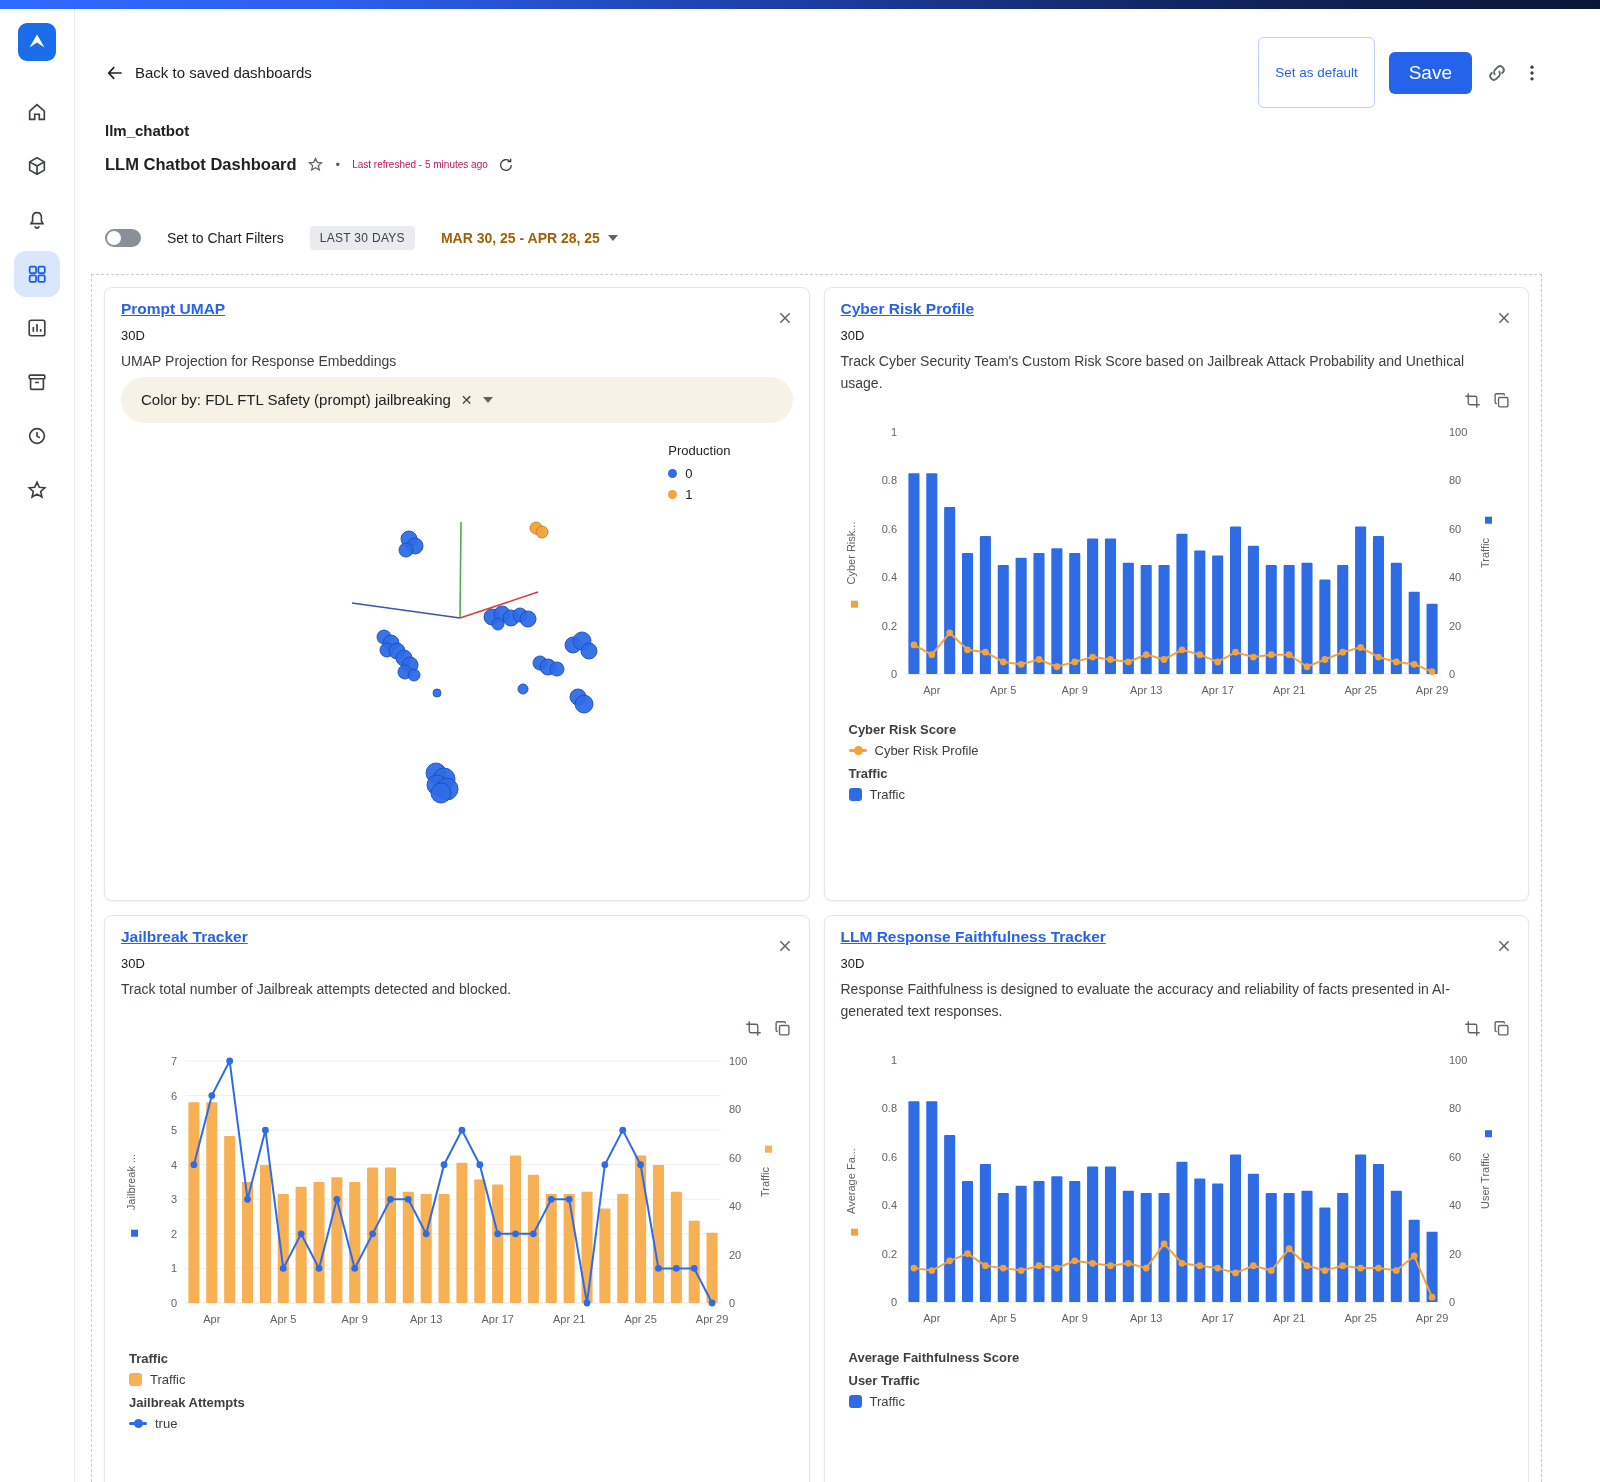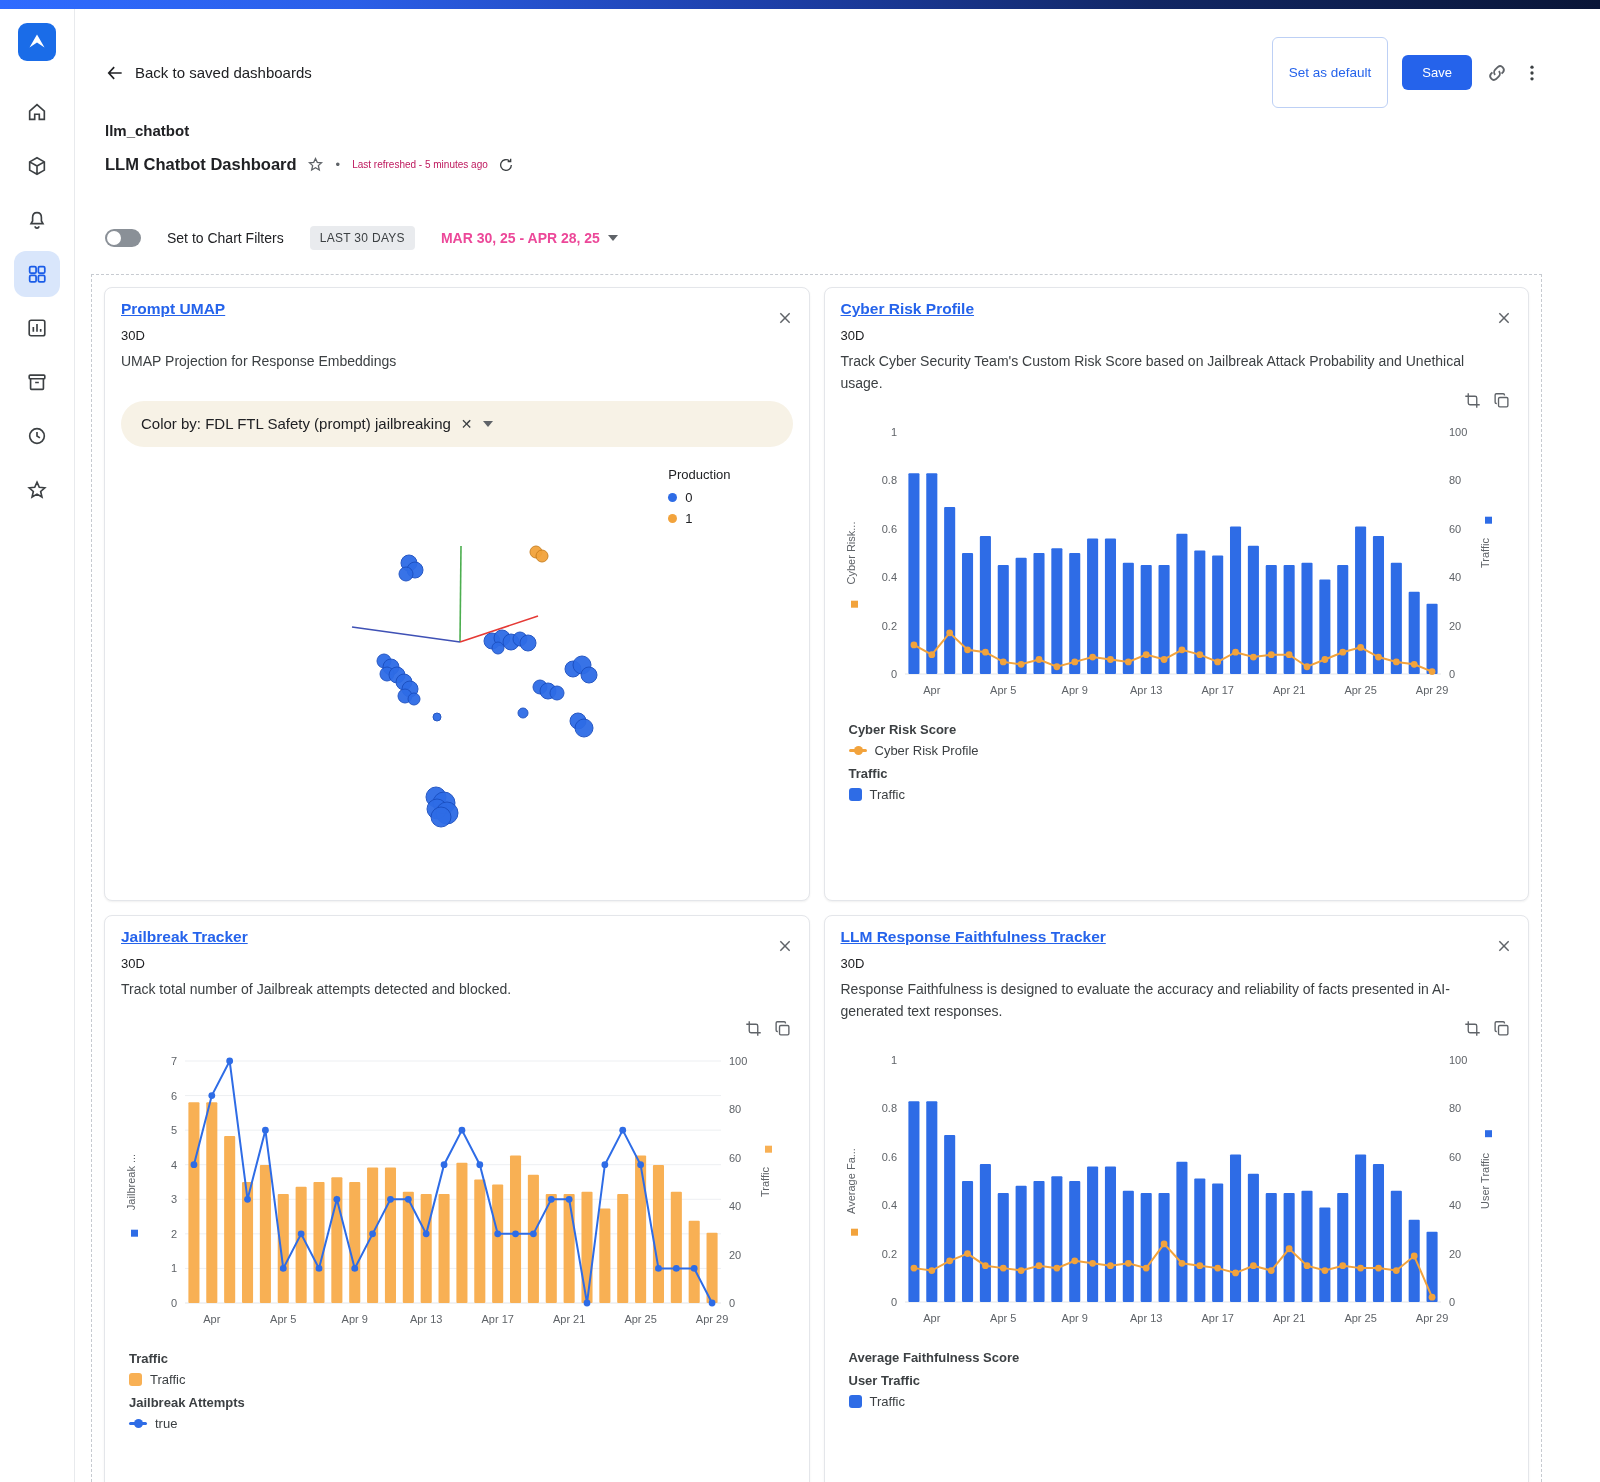--- a/index.html
+++ b/index.html
@@ -21,37 +21,37 @@
   .nav-item.active { background:#d9e6fb; }
   .nav-item.active svg { stroke:#1a5ce8; }
 
   
   .main { position:absolute; left:75px; top:9px; right:0; bottom:0; padding:0 58px 0 16px; }
   .hdr-row1 { display:flex; align-items:center; justify-content:space-between; margin:28px 0 0 14px;gap:46px; }
   .back { display:flex; align-items:center; gap:10px; font-size:15px; color:#202124; cursor:pointer; }
   .hdr-actions { display:flex; align-items:center; gap:14px; }
   .btn-outline { font-family:inherit; font-size:13.5px; color:#2563eb; background:#fff;
     border:1px solid #bdd0f5; border-radius:6px; padding:27px 16px; cursor:pointer; }
-  .btn-primary { font-family:inherit; font-size:13px; color:#fff; background:#2563eb;
+  .btn-primary { font-family:inherit; font-size:19px; color:#fff; background:#2563eb;
     border:none; border-radius:6px; padding:10px 20px; cursor:pointer; }
   .hdr-icon { color:#5f6368; display:flex; align-items:center; cursor:pointer; }
 
   .breadcrumb { margin:14px 0 0 14px; font-size:15px; font-weight:bold; }
   .title-row { display:flex; align-items:center; gap:10px; margin:16px 0 0 14px; }
   .page-title { font-size:16.5px; font-weight:bold; }
   .dot-sep { color:#5f6368; font-size:13px; margin:0 2px; }
   .refreshed { font-size:10px; color:#be185d; }
 
   .filter-row { display:flex; align-items:center; gap:26px; margin:52px 0 0 14px; position:relative; }
   .toggle { width:36px; height:18px; border-radius:10px; background:#8a9097; position:relative; cursor:pointer; }
   .toggle .knob { position:absolute; left:2px; top:2px; width:14px; height:14px; border-radius:50%; background:#fff; }
   .toggle-label { font-size:14px; color:#202124; }
   .badge { background:#e9ebee; color:#3c4043; font-size:12px; letter-spacing:.3px;
     padding:5px 10px; border-radius:4px; }
-  .daterange { font-size:14px; font-weight:bold; color:#ec4899; display:flex; align-items:center;
+  .daterange { font-size:14px; font-weight:bold; color:#a16207; display:flex; align-items:center;
     gap:8px; cursor:pointer; }
   .caret { width:0; height:0; border-left:5px solid transparent; border-right:5px solid transparent;
     border-top:6px solid #5f6368; display:inline-block; }
 
   .bin { position:absolute; right:58px; top:152px; width:150px; }
   .bin-label { font-size:12.5px; color:#5f6368; margin-bottom:8px; }
   .select { height:38px; border:1px solid #c4c7cc; border-radius:6px; display:flex; align-items:center;
     justify-content:space-between; padding:0 12px; font-size:14px; cursor:pointer; background:#fff; }
 
   
@@ -59,21 +59,21 @@
   .grid { display:grid; grid-template-columns:1fr 1fr; gap:14px; }
   .card { background:#fff; border:1px solid #e4e6ea; border-radius:8px; position:relative;
     padding:12px 16px 14px; height:614px; box-shadow:0 1px 2px rgba(60,64,67,.08); overflow:hidden; }
   .card-title { font-size:15.5px; font-weight:bold; color:#2563eb; text-decoration:underline; cursor:pointer; }
   .period { font-size:13px; color:#202124; margin-top:10px; }
   .desc { font-size:14px; color:#3c4043; margin-top:8px; line-height:1.55; max-width:660px; }
   .close-btn { position:absolute; top:22px; right:16px; color:#5f6368; cursor:pointer; background:none; border:none; }
   .mini-icons { position:absolute; top:104px; right:18px; display:flex; gap:12px; color:#5f6368; }
   .mini-icons span { cursor:pointer; display:flex; }
 
-  .colorby-pill { margin-top:28px; background:#f7f2e6; border-radius:26px; height:46px;
+  .colorby-pill { margin-top:4px; background:#f7f2e6; border-radius:26px; height:46px;
     display:flex; align-items:center; padding:0 20px; gap:10px; font-size:15px; cursor:pointer; width:100%; }
   .pill-x { color:#3c4043; font-size:14px; }
 
   .umap-wrap { position:relative; margin-top:4px; }
   .umap-legend { position:absolute; top:16px; right:62px; font-size:13px; color:#202124; }
   .umap-legend .lt { margin-bottom:8px; }
   .umap-legend .li { display:flex; align-items:center; gap:8px; margin-bottom:6px; cursor:pointer; }
   .dot8 { width:9px; height:9px; border-radius:50%; display:inline-block; }
   .dot-blue { background:#2e6ce6; } .dot-orange { background:#f2a33c; }
 

